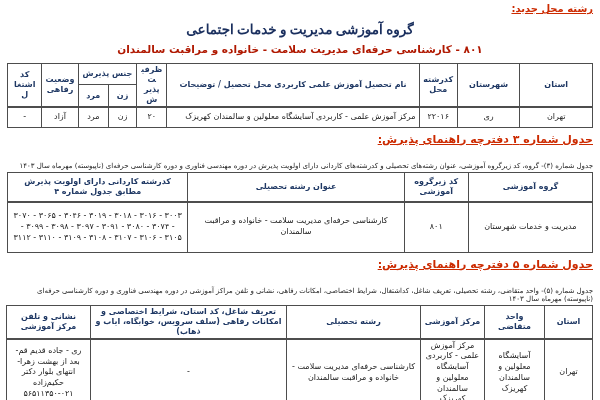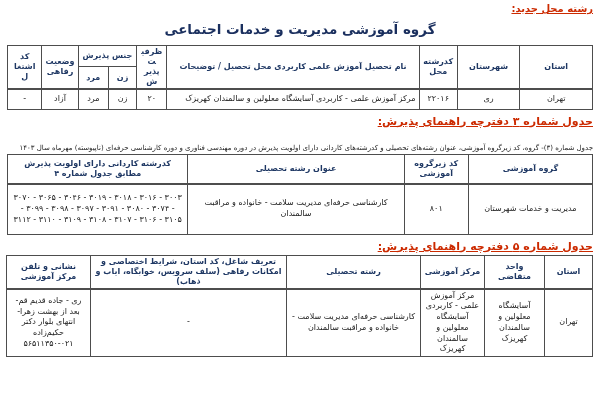--- a/index.html
+++ b/index.html
@@ -9,20 +9,21 @@
   }
   .page{padding:3px 7px 0 7px;}
 
   .top-label{
     text-align:right;color:#cc2a00;font-weight:bold;font-size:10px;
     text-decoration:underline;
   }
   .title{
     text-align:center;color:#1a2f5e;font-weight:bold;font-size:13.5px;
     margin-top:7px;
+    font-family:Liberation Serif, serif;
   }
   .subtitle{
     text-align:center;color:#b01800;font-weight:bold;font-size:10.5px;
     margin-top:5px;
   }
   .section-title{
     text-align:right;color:#cc2a00;font-weight:bold;font-size:11px;
     text-decoration:underline;margin-top:5px;
   }
   .caption{
@@ -59,20 +60,21 @@
   .t3 tbody tr{height:64px;}
 </style>
 </head>
 <body>
 
 <div class="page">
 
   <div class="top-label">رشته محل جدید:</div>
 
   <div class="title">گروه آموزشی مدیریت و خدمات اجتماعی</div>
+  <div class="subtitle">۸۰۱ - کارشناسی حرفه‌ای مدیریت سلامت - خانواده و مراقبت سالمندان</div>
 
   <table class="t1">
     <colgroup>
       <col style="width:72px">
         <col style="width:62px">
         <col style="width:38px">
       <col style="width:250px">
         <col style="width:30px">
         <col style="width:28px">
       <col style="width:30px">
@@ -132,20 +134,21 @@
       <tr>
         <td>مدیریت و خدمات شهرستان</td>
         <td>۸۰۱</td>
         <td>کارشناسی حرفه‌ای مدیریت سلامت - خانواده و مراقبت سالمندان</td>
         <td>۳۰۰۳ - ۳۰۱۶ - ۳۰۱۸ - ۳۰۱۹ - ۳۰۴۶ - ۳۰۶۵ - ۳۰۷۰ - ۳۰۷۴ - ۳۰۸۰ - ۳۰۹۱ - ۳۰۹۷ - ۳۰۹۸ - ۳۰۹۹ - ۳۱۰۵ - ۳۱۰۶ - ۳۱۰۷ - ۳۱۰۸ - ۳۱۰۹ - ۳۱۱۰ - ۳۱۱۲</td>
       </tr>
     </tbody>
   </table>
 
   <div class="section-title">جدول شماره ۵ دفترچه راهنمای پذیرش:</div>
+  <div class="caption">جدول شماره (۵)- واحد متقاضی، رشته تحصیلی، تعریف شاغل، کداشتغال، شرایط اختصاصی، امکانات رفاهی، نشانی و تلفن مراکز آموزشی در دوره مهندسی فناوری و دوره کارشناسی حرفه‌ای (ناپیوسته) مهرماه سال ۱۴۰۳</div>
 
   <table class="t3">
     <colgroup>
       <col style="width:48px">
         <col style="width:60px">
         <col style="width:64px">
       <col style="width:134px">
         <col style="width:196px">
         <col style="width:84px">
     </colgroup>

